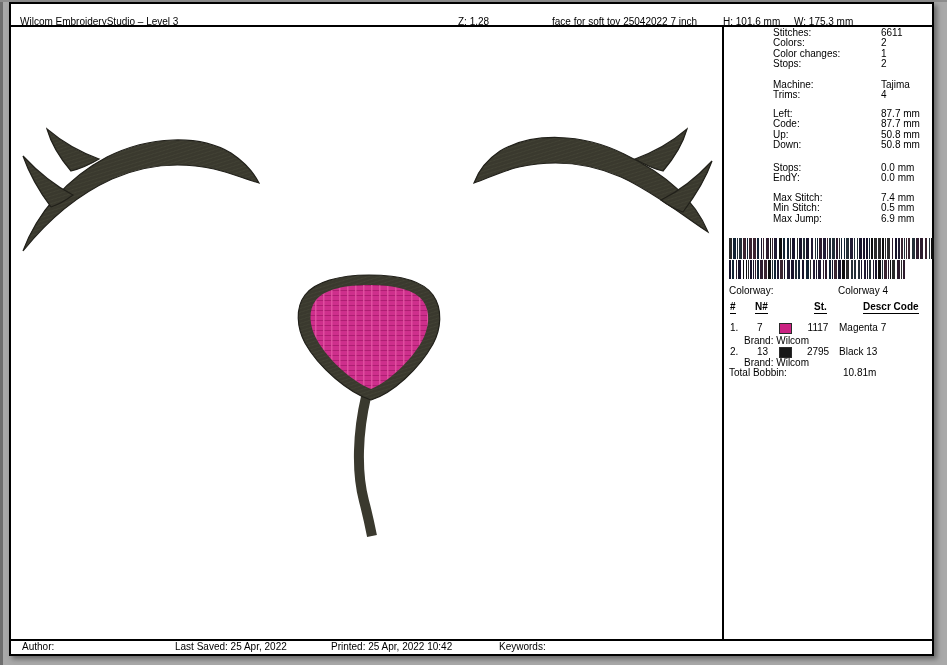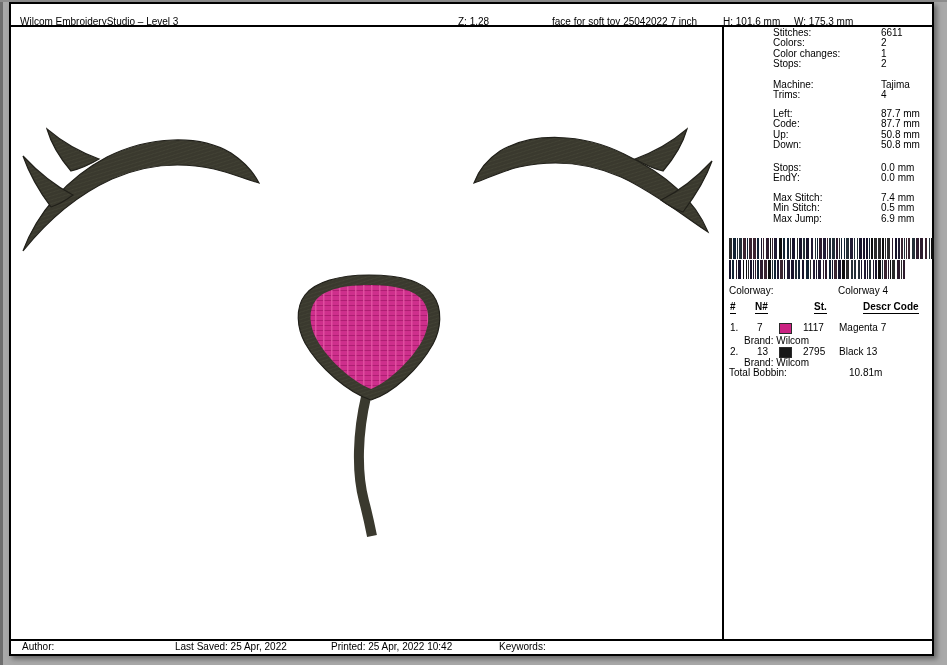--- a/index.html
+++ b/index.html
@@ -15,21 +15,21 @@
   .fline{position:absolute;left:0;top:635px;width:100%;height:1.5px;background:#000;}
   .design-svg{position:absolute;left:0;top:22px;width:711px;height:613px;}
   .panel{position:absolute;left:712px;top:21px;right:0;height:614px;}
   .stat-group{position:absolute;left:6px;width:205px;margin-left:44px;}
   .stat-row{position:relative;height:10.4px;line-height:10.4px;white-space:nowrap;}
   .stat-val{position:absolute;left:108px;top:0;}
   .barcode-row{position:absolute;left:6px;display:flex;align-items:stretch;overflow:hidden;}
   .barcode-row span{display:inline-block;height:100%;}
   .abs{position:absolute;white-space:nowrap;}
   .th{font-weight:bold;border-bottom:1px solid #000;padding-bottom:1px;}
-  .st-val{position:absolute;width:30px;text-align:left;}
+  .st-val{position:absolute;width:30px;text-align:center;}
   .swatch{position:absolute;width:13px;height:11px;border:1px solid #2a2a2a;box-sizing:border-box;}
   .footer span{position:absolute;top:637px;white-space:nowrap;}
 </style>
 </head>
 <body>
 
 <div class="edge-top"></div>
 <div class="edge-left"></div>
 
 <div class="page">
@@ -251,21 +251,21 @@
         <span class="abs" style="left: 21px; top: 310px;">Brand: Wilcom</span>
         <span class="abs" style="left: 7px; top: 321px;">2.</span>
         <span class="abs" style="left: 34px; top: 321px;">13</span>
         <span class="swatch" style="left: 56px; top: 322px; background: rgb(24, 24, 24);"></span>
         <span class="abs st-val" style="left: 80px; top: 321px;">2795</span>
         <span class="abs" style="left: 116px; top: 321px;">Black 13</span>
         <span class="abs" style="left: 21px; top: 332px;">Brand: Wilcom</span>
       </div>
 
     <span class="abs" style="left:6px;top:342px">Total Bobbin:</span>
-    <span class="abs" style="left:126px;top:342px">10.81m</span>
+    <span class="abs" style="left:120px;top:342px">10.81m</span>
   </div>
 
   <div class="footer">
     <span style="left:11px">Author:</span>
     <span style="left:164px">Last Saved: 25 Apr, 2022</span>
     <span style="left:320px">Printed: 25 Apr, 2022 10:42</span>
     <span style="left:488px">Keywords:</span>
   </div>
 </div>
 

